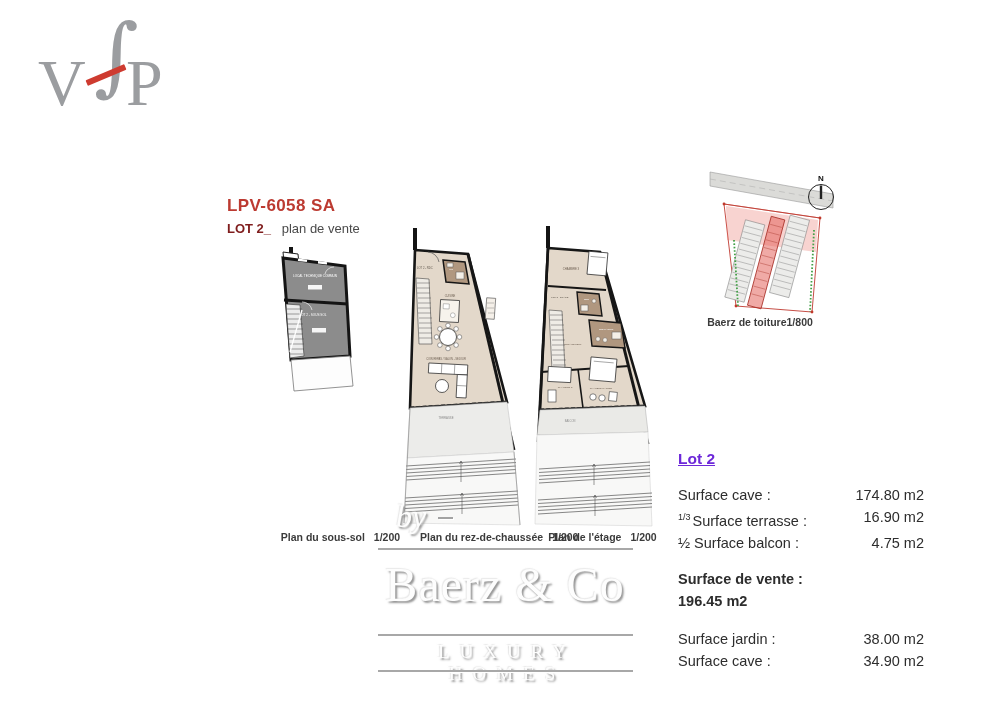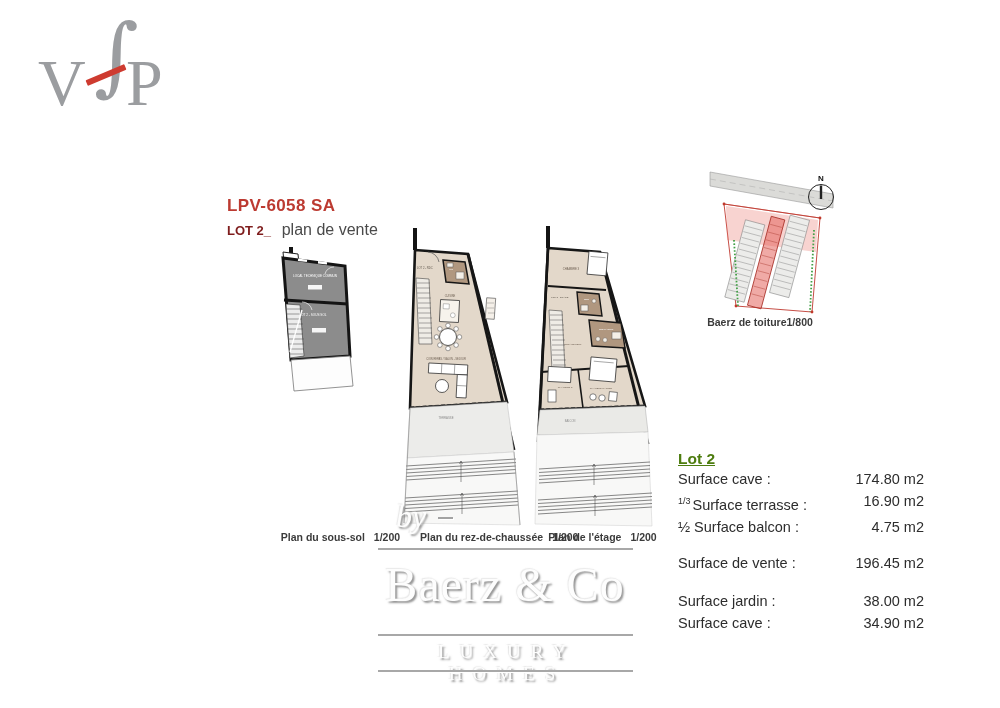--- a/index.html
+++ b/index.html
@@ -15,21 +15,21 @@
   .logo .lf{position:absolute;left:58px;top:-14px;font-family:"DejaVu Serif","Liberation Serif",serif;
         font-size:86px;line-height:1;color:#9b9da0;}
   .logo .slash{position:absolute;left:49px;top:46px;width:42px;height:6px;background:#ce3b30;
         transform:rotate(-23deg);border-radius:1px;}
 
   
   .ref-title{position:absolute;left:227px;top:196px;font-size:17px;font-weight:bold;
         color:#bc3a31;letter-spacing:.4px;}
   .lot-line{position:absolute;left:227px;top:221px;font-size:13px;color:#3c3c3c;}
   .lot-line .lot{font-weight:bold;color:#7f1d1d;}
-  .lot-line .sub{margin-left:7px;font-size:16px;color:#4a4a4a;}
+  .lot-line .sub{margin-left:7px;font-size:13px;color:#4a4a4a;}
 
   
   .plan{position:absolute;}
   .plan-soussol{left:250px;top:244px;width:115px;height:155px;}
   .plan-rdc{left:398px;top:220px;width:130px;height:315px;}
   .plan-etage{left:533px;top:220px;width:130px;height:315px;}
   .plan-roof{left:700px;top:160px;width:145px;height:175px;}
   svg text{font-family:"Liberation Sans","DejaVu Sans",sans-serif;}
 
   
@@ -38,24 +38,24 @@
   .caption .scale{margin-left:9px;}
   .cap-soussol{left:268px;width:145px;}
   .cap-rdc{left:420px;width:150px;}
   .cap-etage{left:545px;width:115px;}
   .cap-roof{position:absolute;left:700px;top:316px;width:120px;font-size:10.5px;font-weight:bold;
         color:#3b3b3b;text-align:center;white-space:nowrap;}
   .cap-roof .scale{}
 
   
   .surfaces{position:absolute;left:678px;top:450px;width:246px;font-size:14.5px;color:#2d2d2d;}
-  .surfaces .stitle{color:#4d7c0f;font-weight:bold;font-size:15.5px;text-decoration:underline;}
+  .surfaces .stitle{color:#6d28d9;font-weight:bold;font-size:15.5px;margin-bottom:16px;text-decoration:underline;}
   .srow{display:flex;justify-content:space-between;line-height:22px;}
   .srow .slabel sup{font-size:9px;margin-right:2px;}
-  .srow.total{font-weight:normal;margin-top:14px;}
+  .srow.total{font-weight:bold;margin-top:14px;flex-direction:column;}
   .extra-block{margin-top:16px;}
 
   
   .wm{position:absolute;pointer-events:none;color:#fdfdfd;
       font-family:"Liberation Serif","DejaVu Serif",serif;
       text-shadow:1.8px 1.8px 2px rgba(125,125,125,.8), -1px -1px 1px rgba(215,215,215,.55);}
   .wm-by{left:396px;top:498px;font-size:32px;font-style:italic;}
   .wm-dash{position:absolute;left:438px;top:517px;width:15px;height:2px;background:#a3a3a3;
       box-shadow:1px 1px 0 #fff;pointer-events:none;}
   .wm-name{left:375px;top:557px;width:260px;font-size:48px;text-align:center;letter-spacing:1px;}

